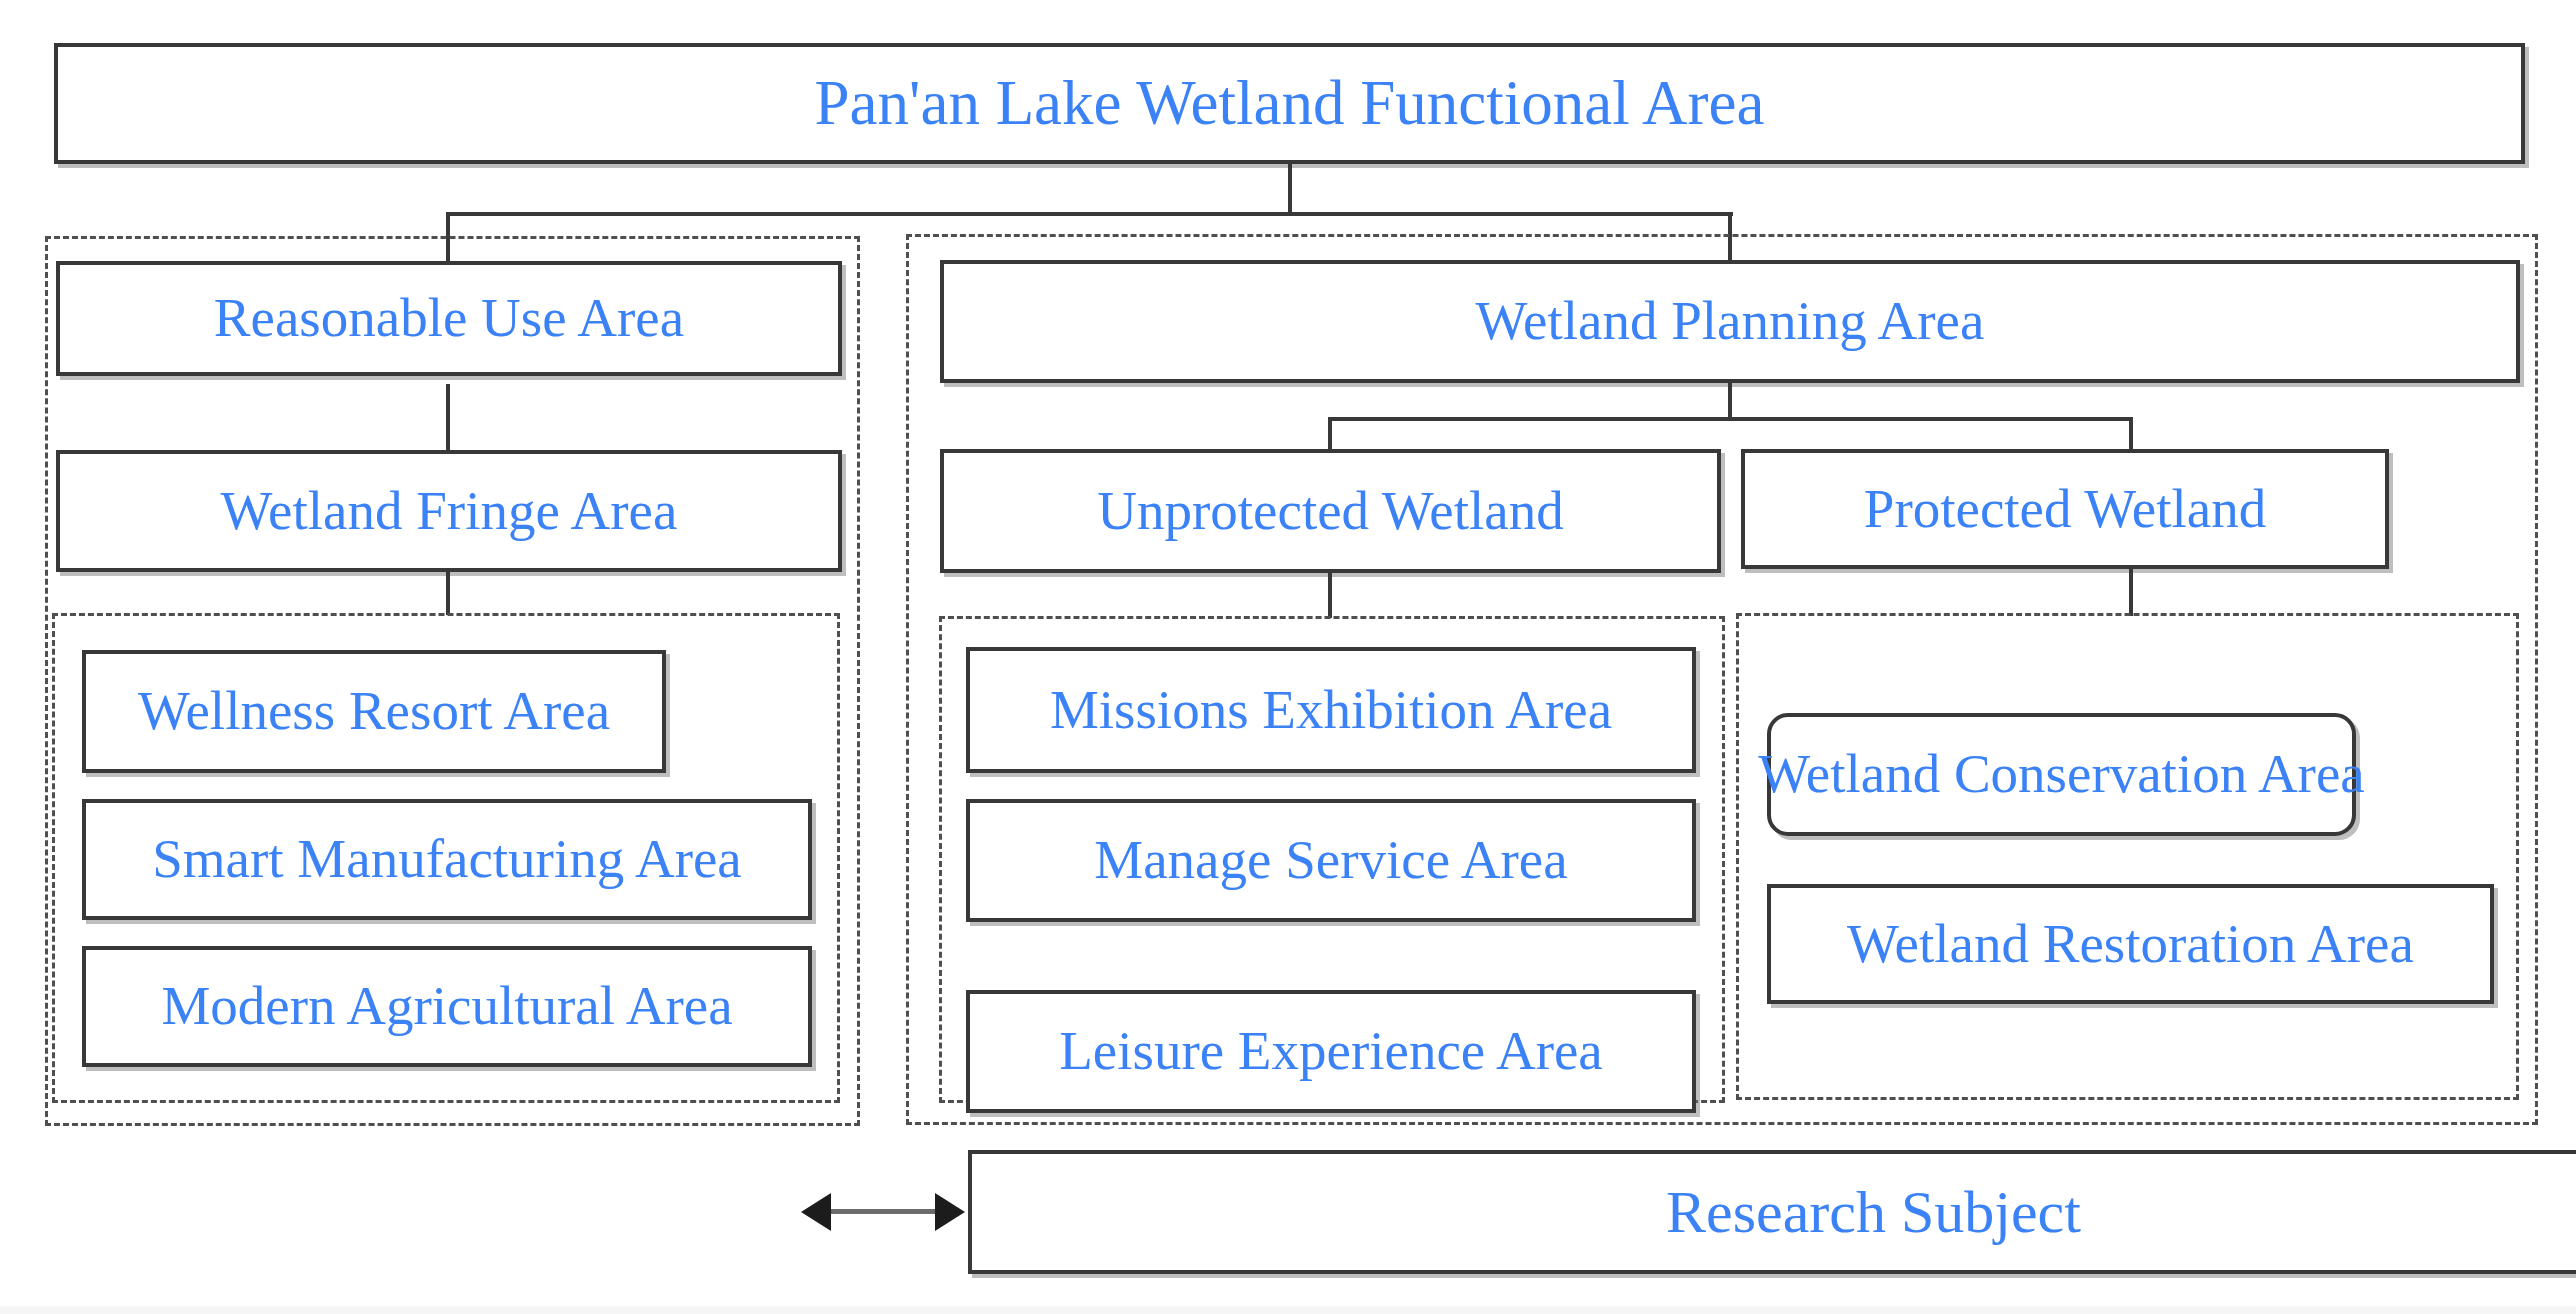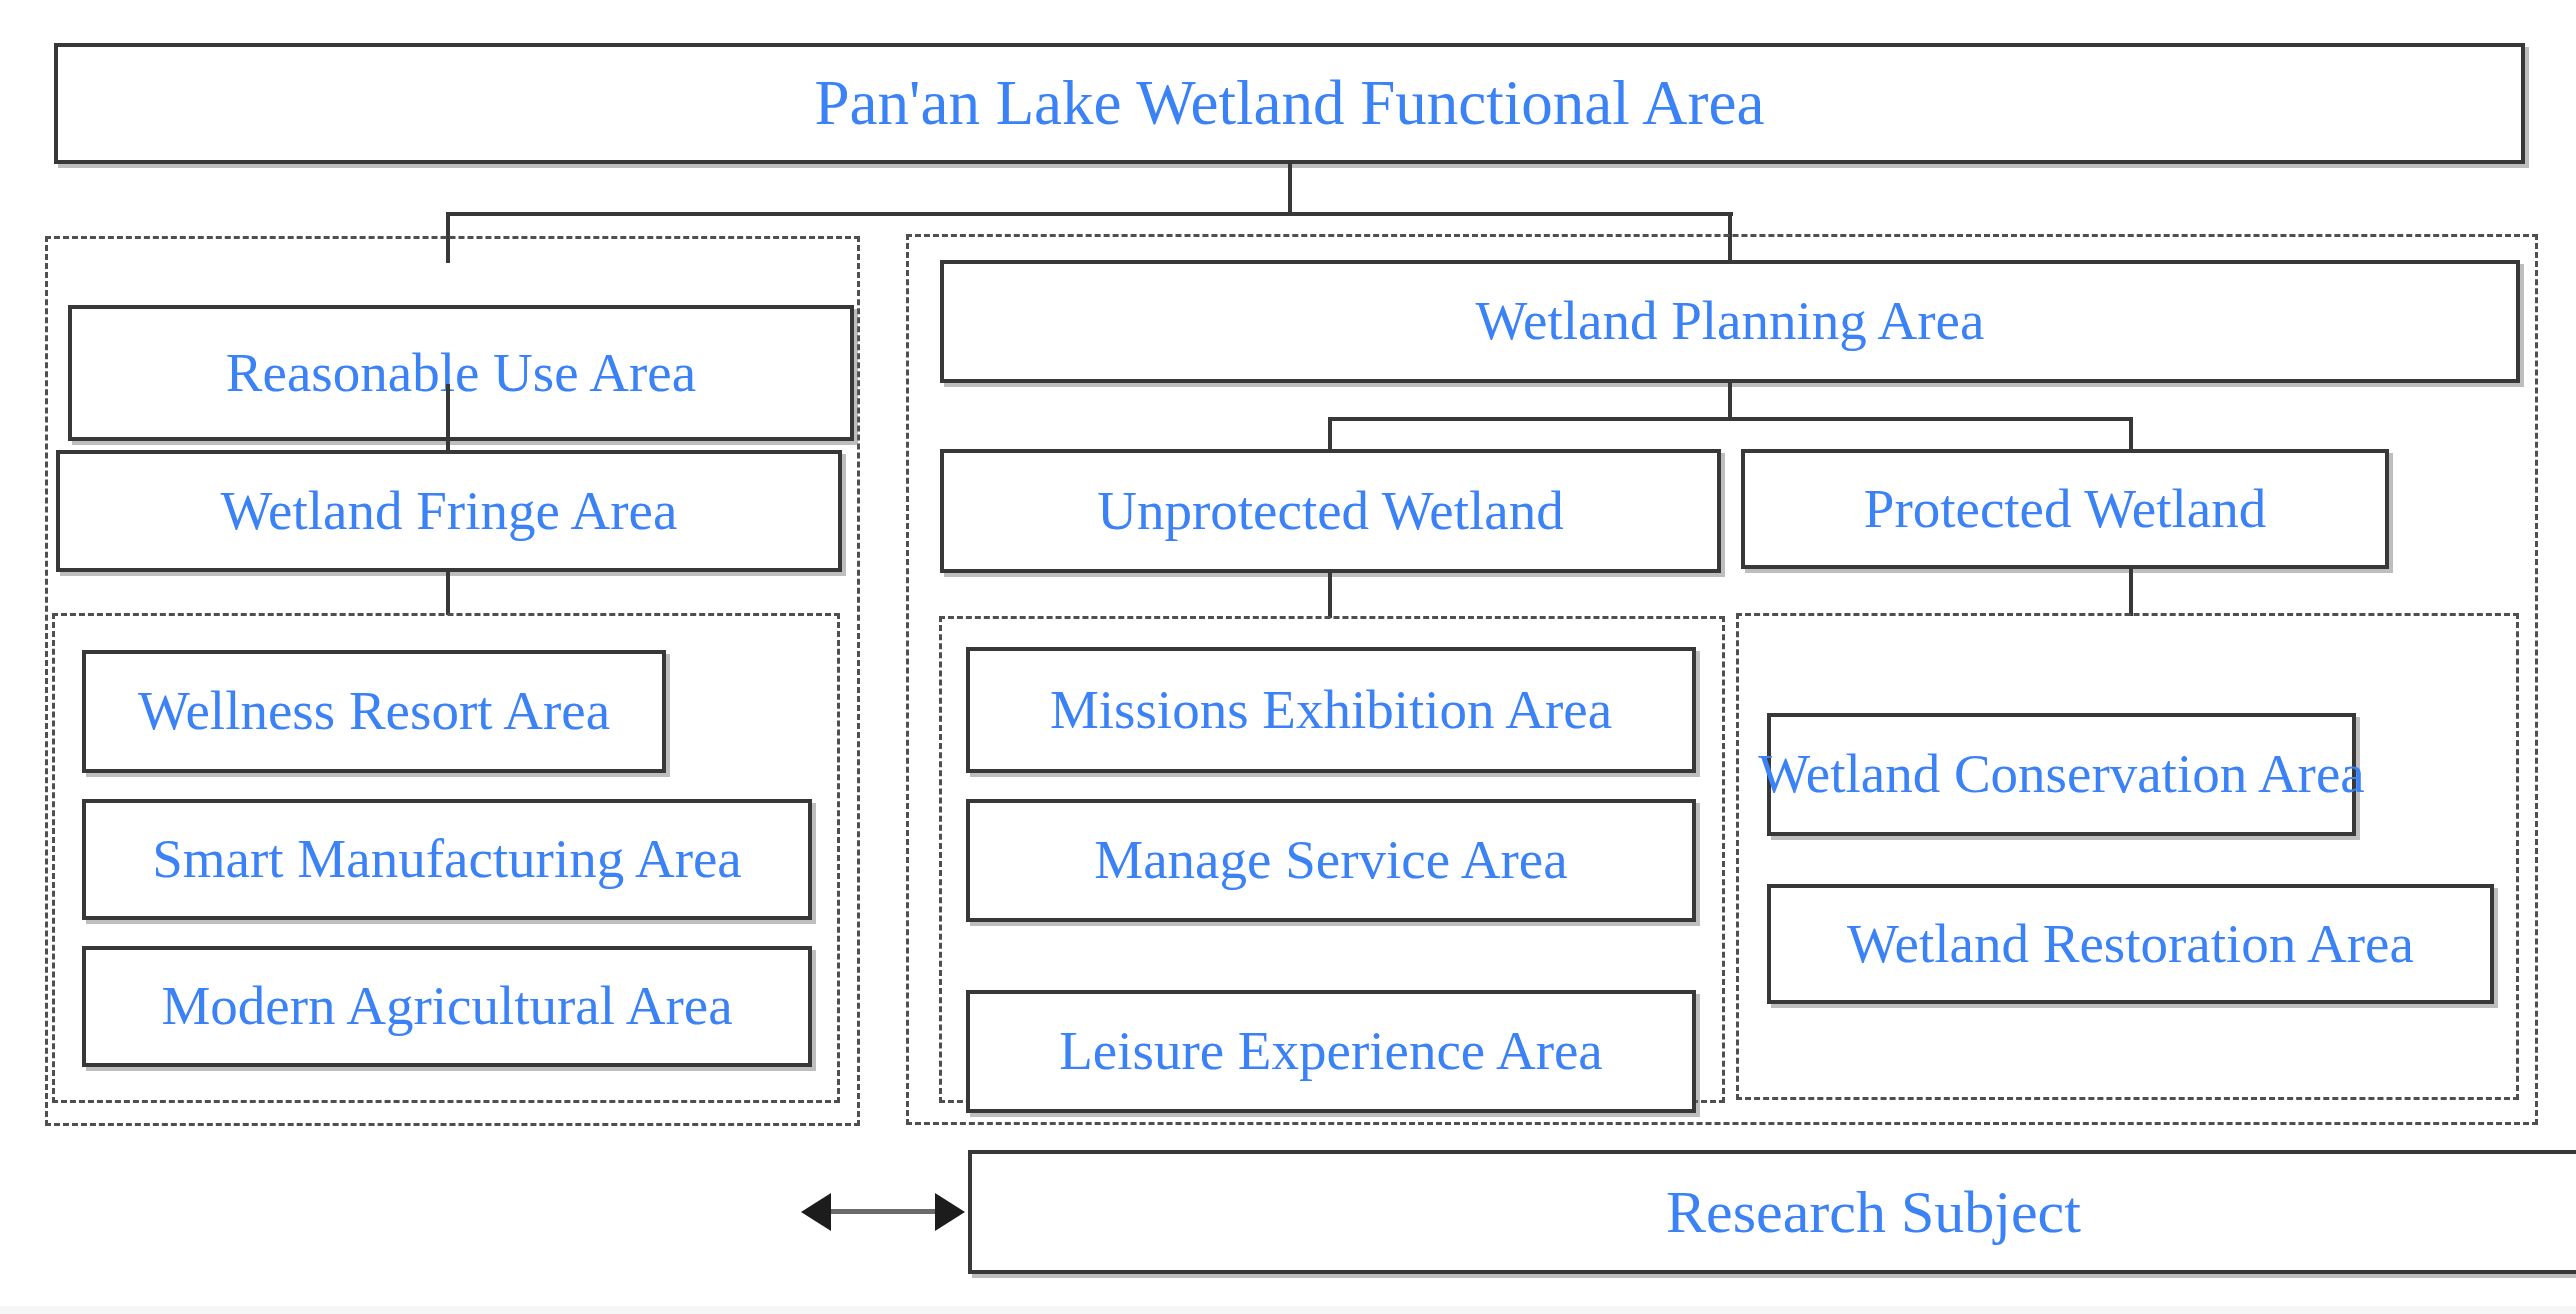--- a/index.html
+++ b/index.html
@@ -77,21 +77,21 @@
 
   <div class="line" style="left:1288px; top:162px; width:4px; height:52px;"></div>
   <div class="line" style="left:446px; top:212px; width:1287px; height:4px;"></div>
   <div class="line" style="left:446px; top:214px; width:4px; height:49px;"></div>
   <div class="line" style="left:1728px; top:214px; width:4px; height:47px;"></div>
 
   <div class="dash" style="left:45px; top:236px; width:815px; height:890px;"></div>
 
   <div class="dash" style="left:906px; top:234px; width:1632px; height:891px;"></div>
 
-  <div class="node f-node" style="left:68px; top:261px; width:786px; height:136px;margin-top:44px;">Reasonable Use Area</div>
+  <div class="node f-node" style="left:56px; top:261px; width:786px; height:115px;">Reasonable Use Area</div>
 
   <div class="line" style="left:446px; top:384px; width:4px; height:68px;"></div>
 
   <div class="node f-node" style="left:56px; top:450px; width:786px; height:122px;">Wetland Fringe Area</div>
 
   <div class="line" style="left:446px; top:571px; width:4px; height:44px;"></div>
 
   <div class="dash" style="left:52px; top:613px; width:788px; height:490px;"></div>
 
   <div class="node f-node" style="left:82px; top:650px; width:584px; height:123px;">Wellness Resort Area</div>
@@ -114,21 +114,21 @@
   <div class="node f-node" style="left:966px; top:647px; width:730px; height:126px;">Missions Exhibition Area</div>
   <div class="node f-node" style="left:966px; top:799px; width:730px; height:123px;">Manage Service Area</div>
   <div class="node f-node" style="left:966px; top:990px; width:730px; height:123px;">Leisure Experience Area</div>
 
   <div class="node f-node" style="left:1741px; top:449px; width:648px; height:120px;">Protected Wetland</div>
 
   <div class="line" style="left:2129px; top:567px; width:4px; height:49px;"></div>
 
   <div class="dash" style="left:1736px; top:613px; width:783px; height:487px;"></div>
 
-  <div class="node f-node" style="left:1767px; top:713px; width:589px; height:123px;">Wetland Conservation Area</div>
+  <div class="node f-node" style="left:1767px; top:713px; width:589px; height:123px;border-radius:21px;">Wetland Conservation Area</div>
   <div class="node f-node" style="left:1767px; top:884px; width:727px; height:120px;">Wetland Restoration Area</div>
 
 
   <div class="shaft" style="left:823px; top:1209px; width:120px; height:4.7px;"></div>
   <div class="tri tri-left" style="left:801px; top:1193px;"></div>
   <div class="tri tri-right" style="left:935px; top:1193px;"></div>
 
   <div class="node f-bottom" style="left:968px; top:1150px; width:1811px; height:124px;">Research Subject</div>
 
   <div class="bottom-strip"></div>

